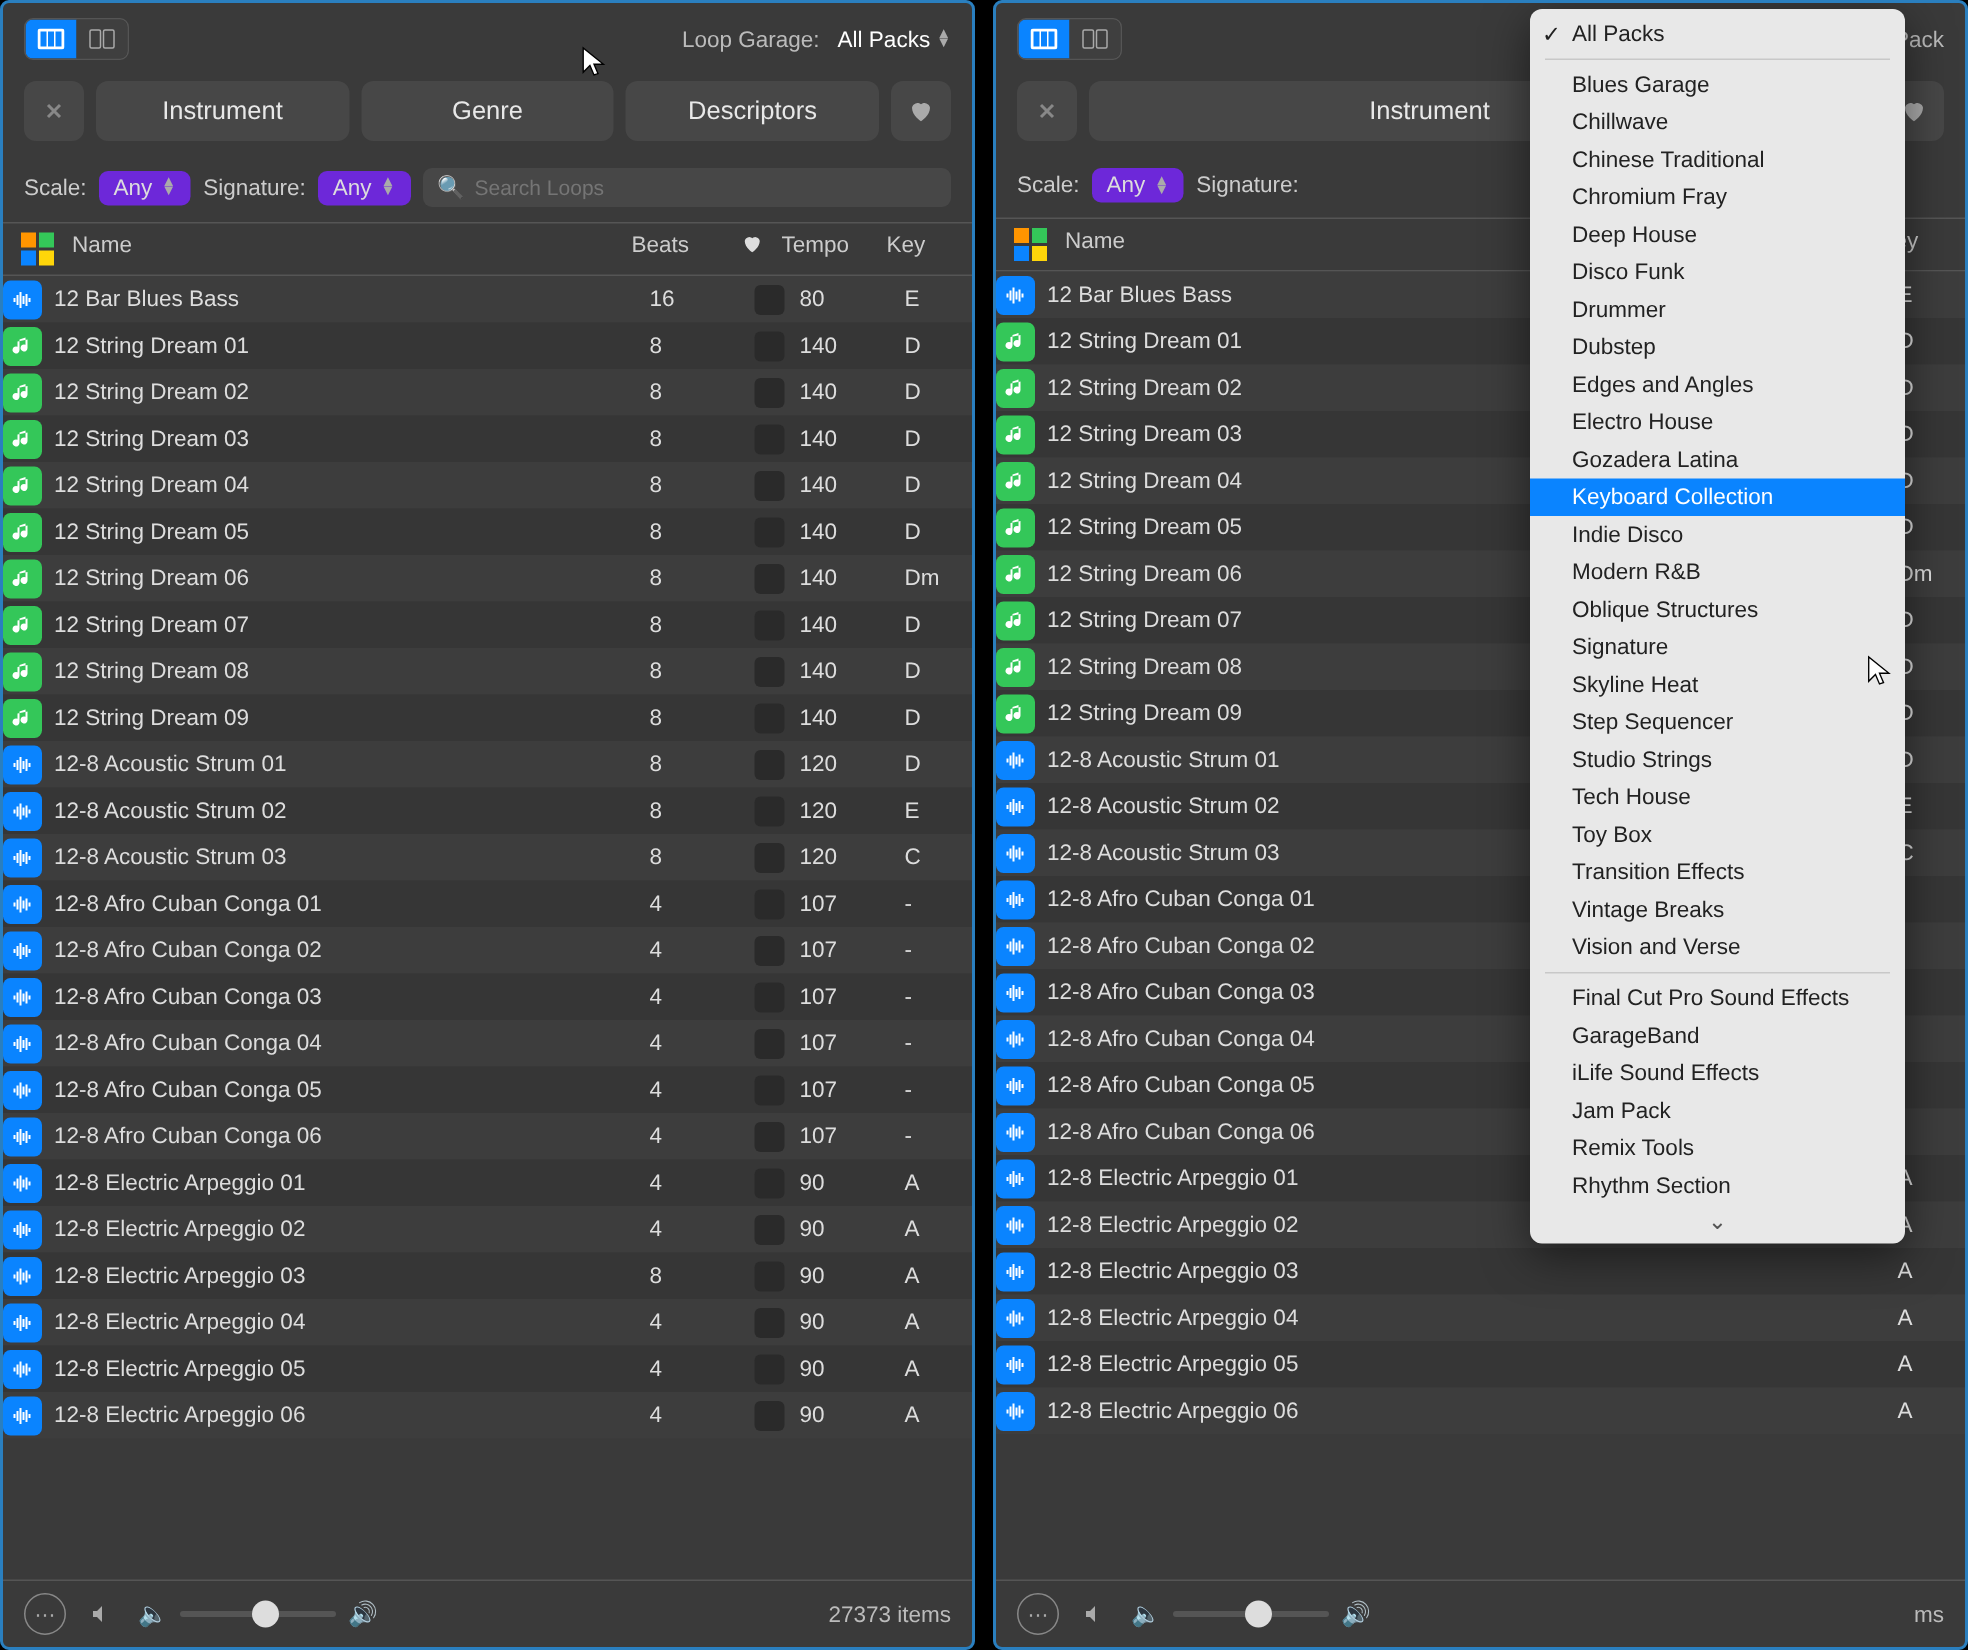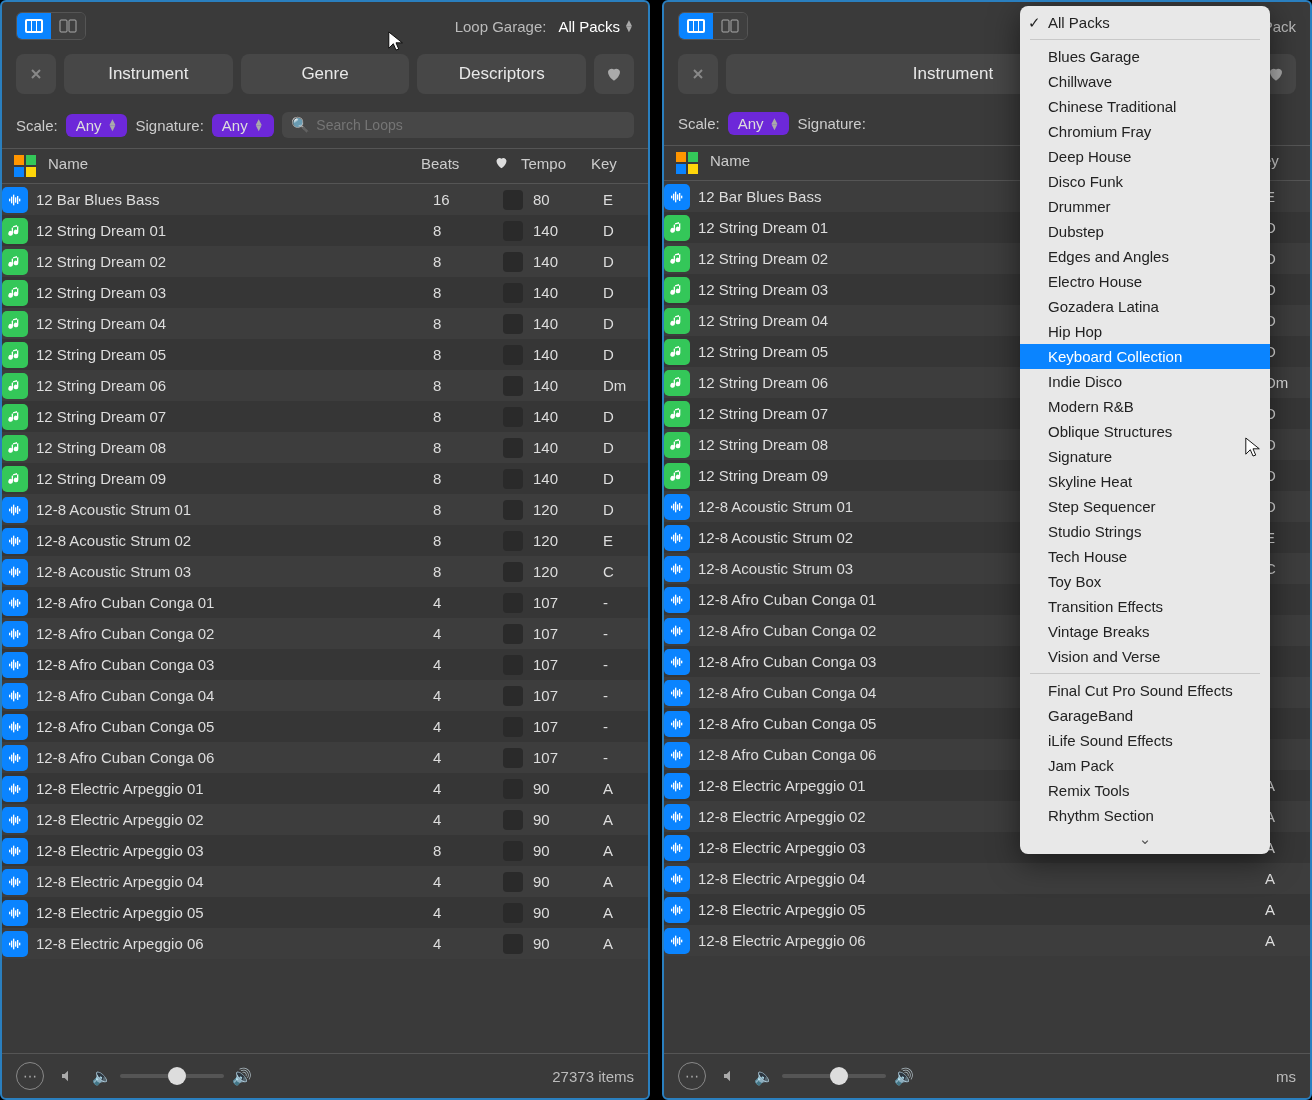--- a/index.html
+++ b/index.html
@@ -1032,21 +1032,20 @@
       <div class="dropdown-item">Chillwave</div>
       <div class="dropdown-item">Chinese Traditional</div>
       <div class="dropdown-item">Chromium Fray</div>
       <div class="dropdown-item">Deep House</div>
       <div class="dropdown-item">Disco Funk</div>
       <div class="dropdown-item">Drummer</div>
       <div class="dropdown-item">Dubstep</div>
       <div class="dropdown-item">Edges and Angles</div>
       <div class="dropdown-item">Electro House</div>
       <div class="dropdown-item">Gozadera Latina</div>
-      <div class="dropdown-item">Hip Hop</div>
       <div class="dropdown-item highlighted">Keyboard Collection</div>
       <div class="dropdown-item">Indie Disco</div>
       <div class="dropdown-item">Modern R&amp;B</div>
       <div class="dropdown-item">Oblique Structures</div>
       <div class="dropdown-item">Signature</div>
       <div class="dropdown-item">Skyline Heat</div>
       <div class="dropdown-item">Step Sequencer</div>
       <div class="dropdown-item">Studio Strings</div>
       <div class="dropdown-item">Tech House</div>
       <div class="dropdown-item">Toy Box</div>

